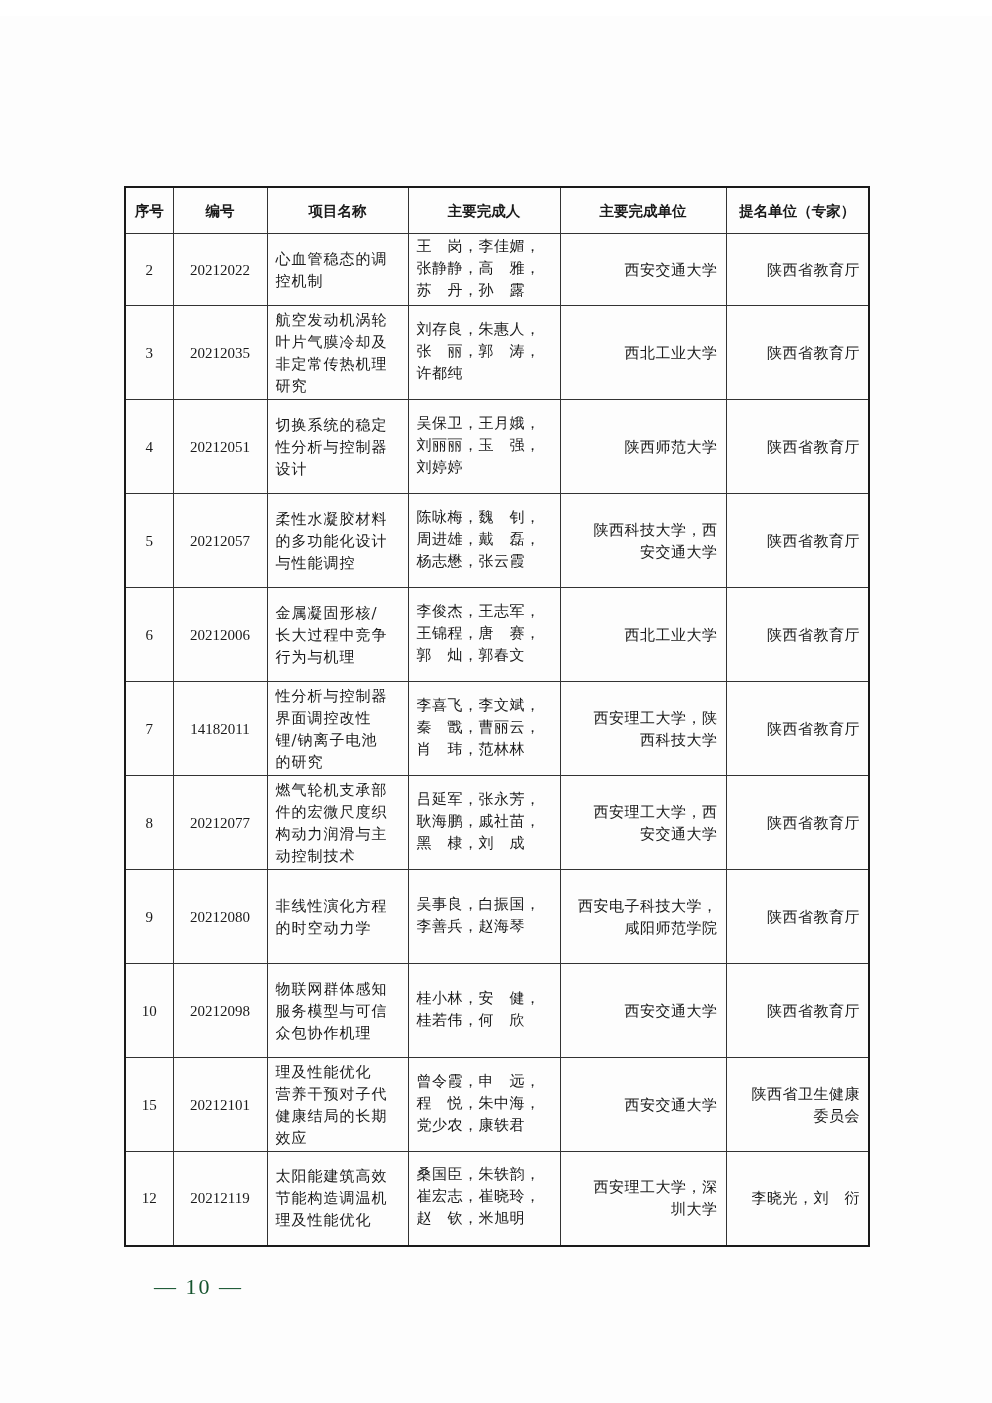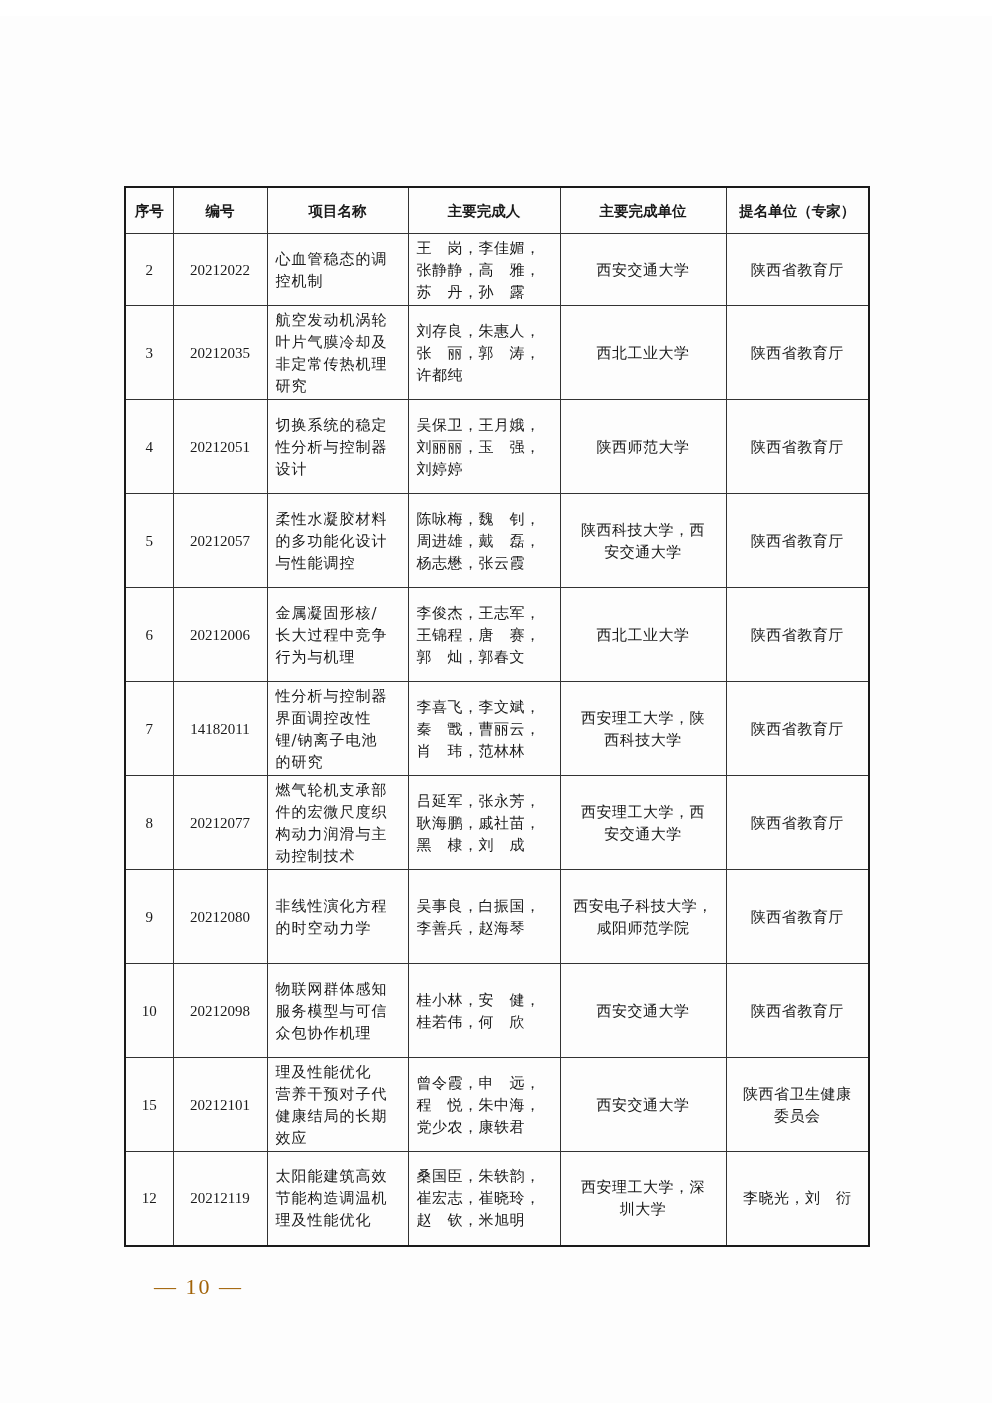--- a/index.html
+++ b/index.html
@@ -16,28 +16,28 @@
     font-size:15px; line-height:22px; vertical-align:middle;
   }
   table.award th {
     height:45px; font-weight:bold;
     font-family:"DejaVu Sans","Liberation Sans",sans-serif;
     font-size:14.5px; text-align:center; padding:0 2px; white-space:nowrap;
   }
   table.award td { padding:0 8px; }
   td.c-seq, td.c-code { text-align:center; padding:0 2px; font-family:"Liberation Serif",serif; font-size:15.5px; }
   td.c-name { text-align:justify; letter-spacing:1px; }
-  td.c-people { letter-spacing:0.5px; }
-  td.c-unit, td.c-nom { text-align:center; letter-spacing:0.5px; }
+  td.c-people { letter-spacing:0.5px;font-family:Liberation Mono, monospace; }
+  td.c-unit, td.c-nom { text-align:right; letter-spacing:0.5px; }
   .line { display:block; white-space:nowrap; }
   tr.r { height:94px; }
   tr.r1 { height:72px; }
   .pagenum {
     position:absolute; left:154px; top:1258px;
-    font-family:"Liberation Serif",serif; font-size:22px; color:#a16207;
+    font-family:"Liberation Serif",serif; font-size:22px; color:#14532d;
     letter-spacing:2px;
   }
 </style>
 </head>
 <body>
 
 <div class="page">
   <table class="award">
     <colgroup>
       <col style="width:48px">

